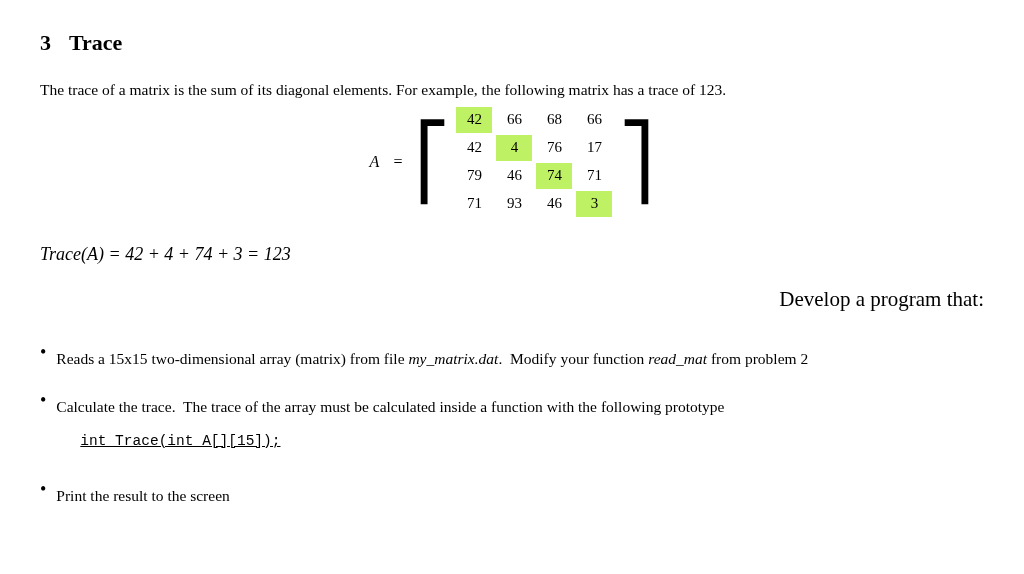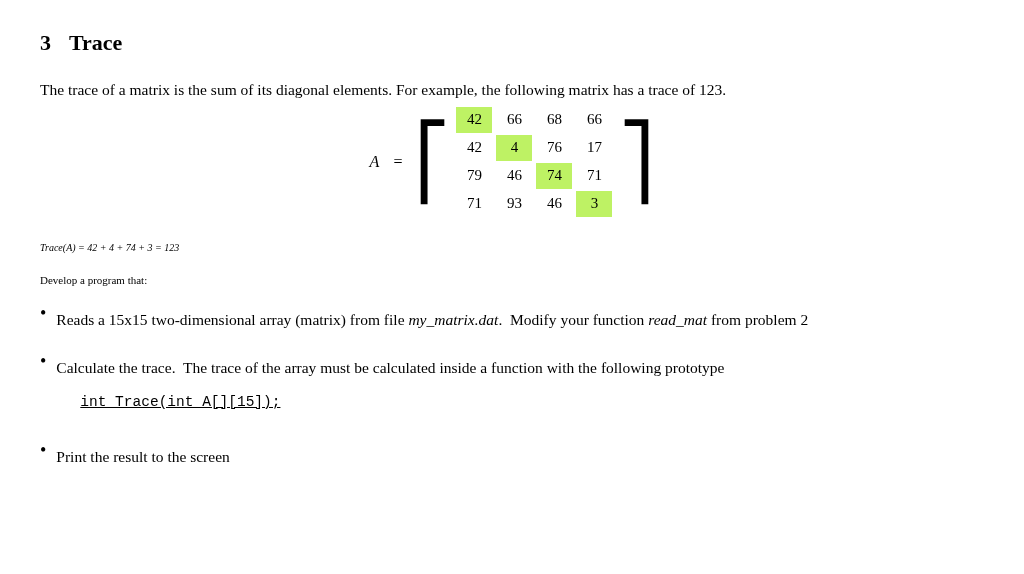--- a/index.html
+++ b/index.html
@@ -74,27 +74,28 @@
       display: flex;
       align-items: center;
       justify-content: center;
       font-size: 15px;
     }
     .cell-highlight {
       background-color: #bef264;
     }
     .trace-formula {
       font-style: italic;
-      font-size: 10px;
+      font-size: 18px;
       margin-bottom: 18px;
       line-height: 1.6;
     }
     .develop-text {
-      font-size: 11px;
-      margin-bottom: 14px;
+      font-size: 21px;
+      margin-bottom: 27px;
+      text-align: right;
     }
     .bullet-list {
       list-style: none;
       padding: 0;
       margin: 0;
     }
     .bullet-list li {
       display: flex;
       align-items: flex-start;
       margin-bottom: 16px;

